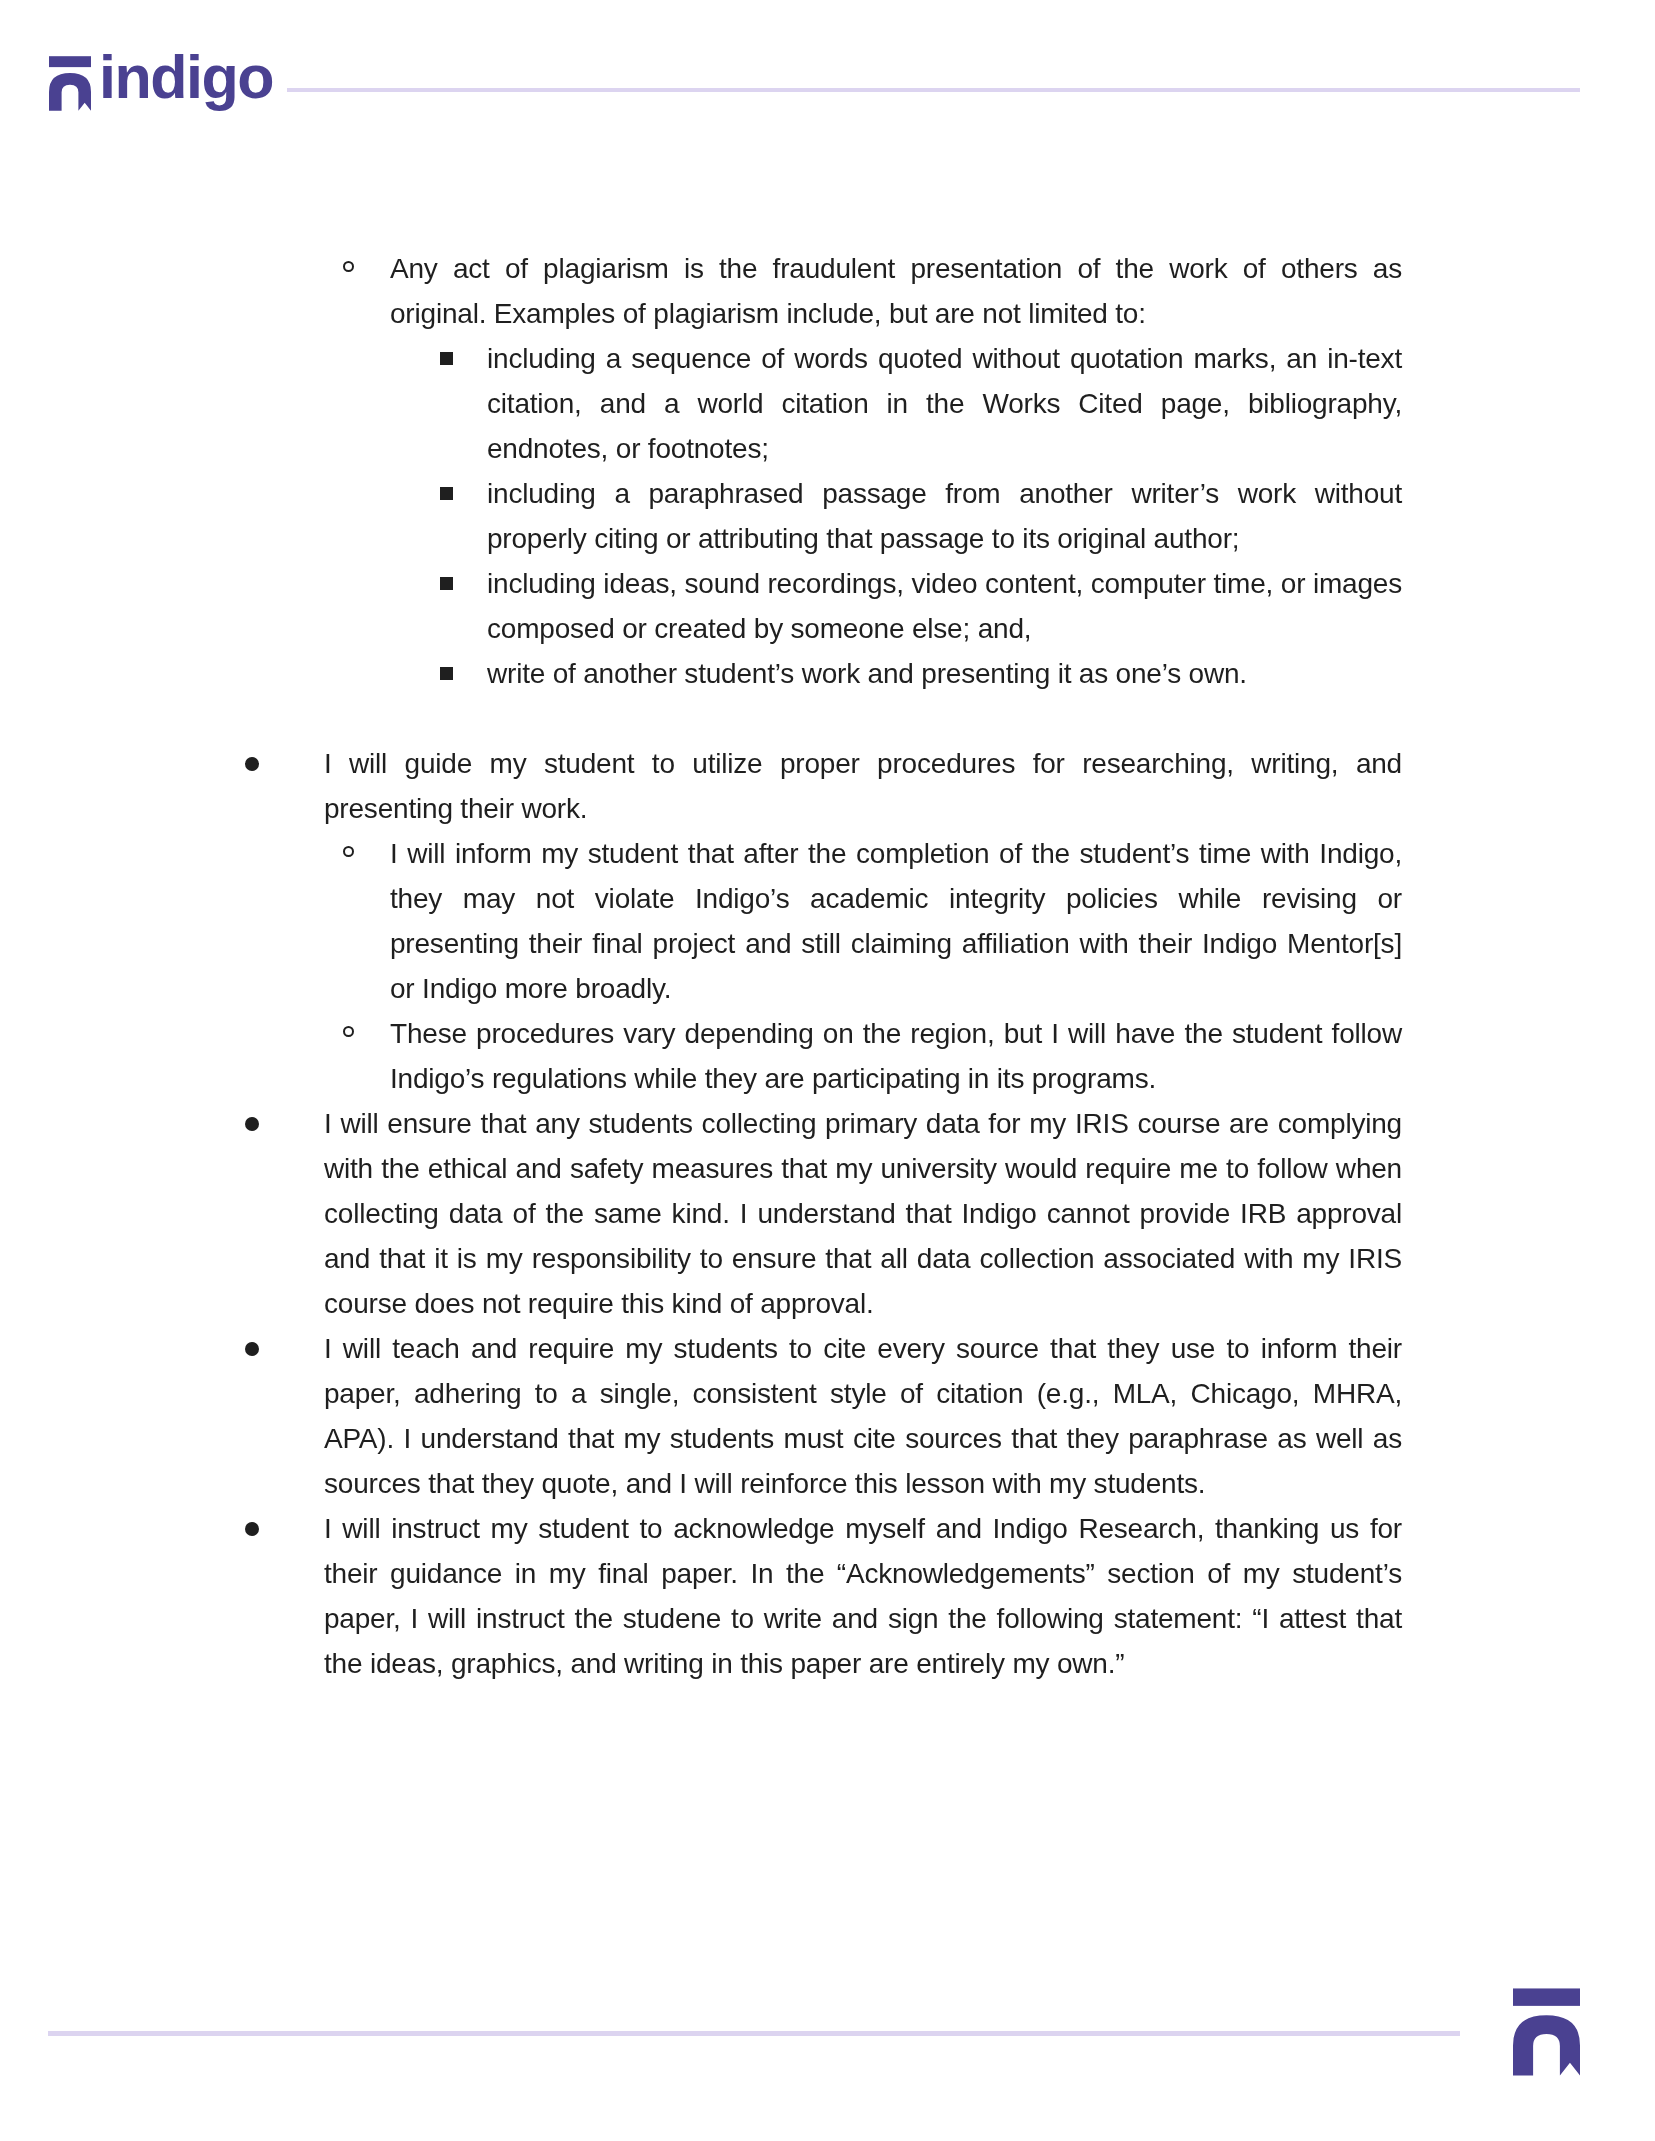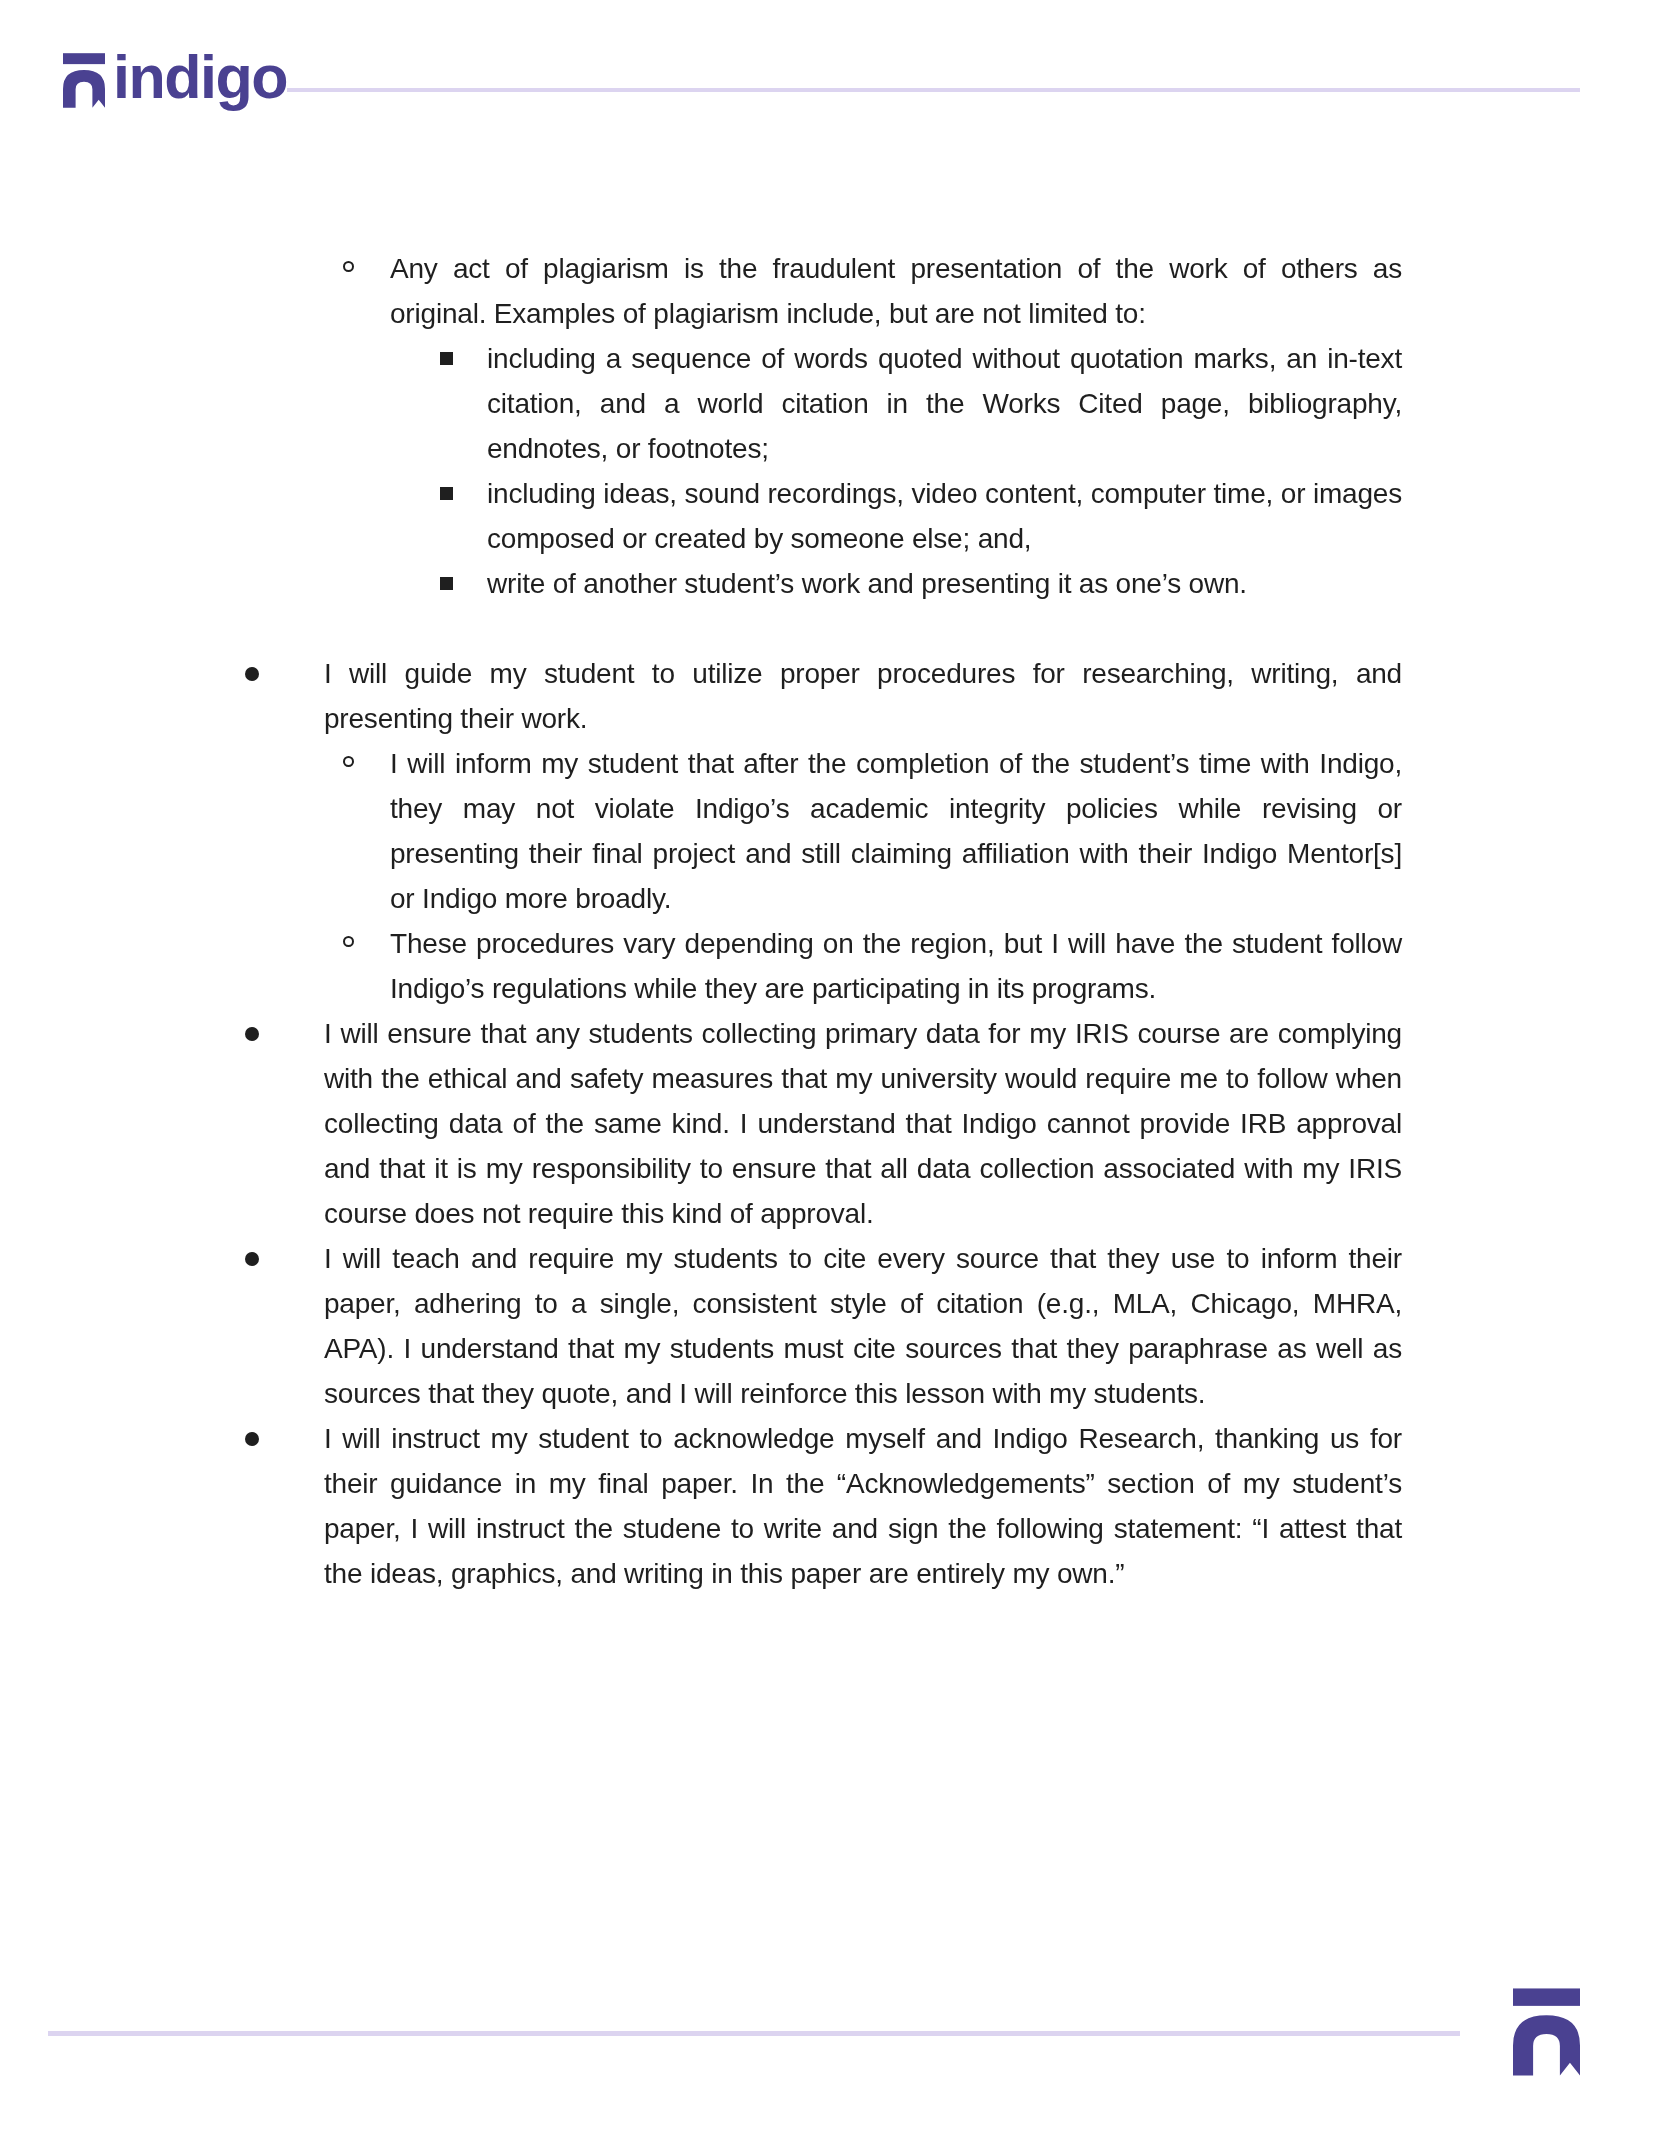--- a/index.html
+++ b/index.html
@@ -8,21 +8,21 @@
     width: 1655px;
     height: 2141px;
     position: relative;
     background: #ffffff;
     overflow: hidden;
     font-family: "Liberation Sans", sans-serif;
     color: var(--ink, #1f1f1f);
   }
 
   
-  .logo-block { position: absolute; left: 63px; top: 50px; display: flex; align-items: center; }
+  .logo-block { position: absolute; left: 49px; top: 50px; display: flex; align-items: flex-end; }
   .logo-mark { width: 42px; height: 55px; color: var(--brand, #4a4191); }
   .wordmark {
     margin-left: 8px;
     margin-top: -6px;
     font-size: 61px;
     font-weight: 700;
     letter-spacing: -1.5px;
     color: var(--brand, #4a4191);
     line-height: 1.1;
   }
@@ -97,20 +97,26 @@
     <div class="row lvl3">
       <span class="gutter">
         <span class="m m-square"></span>
       </span>
       <div class="txt">including a sequence of words quoted without quotation marks, an in-text citation, and a world citation in the Works Cited page, bibliography, endnotes, or footnotes;</div>
     </div>
     <div class="row lvl3">
       <span class="gutter">
         <span class="m m-square"></span>
       </span>
+      <div class="txt">including a paraphrased passage from another writer’s work without properly citing or attributing that passage to its original author;</div>
+    </div>
+    <div class="row lvl3">
+      <span class="gutter">
+        <span class="m m-square"></span>
+      </span>
       <div class="txt">including ideas, sound recordings, video content, computer time, or images composed or created by someone else; and,</div>
     </div>
     <div class="row lvl3">
       <span class="gutter">
         <span class="m m-square"></span>
       </span>
       <div class="txt">write of another student’s work and presenting it as one’s own.</div>
     </div>
     <div class="row lvl1 gap">
       <span class="gutter">

